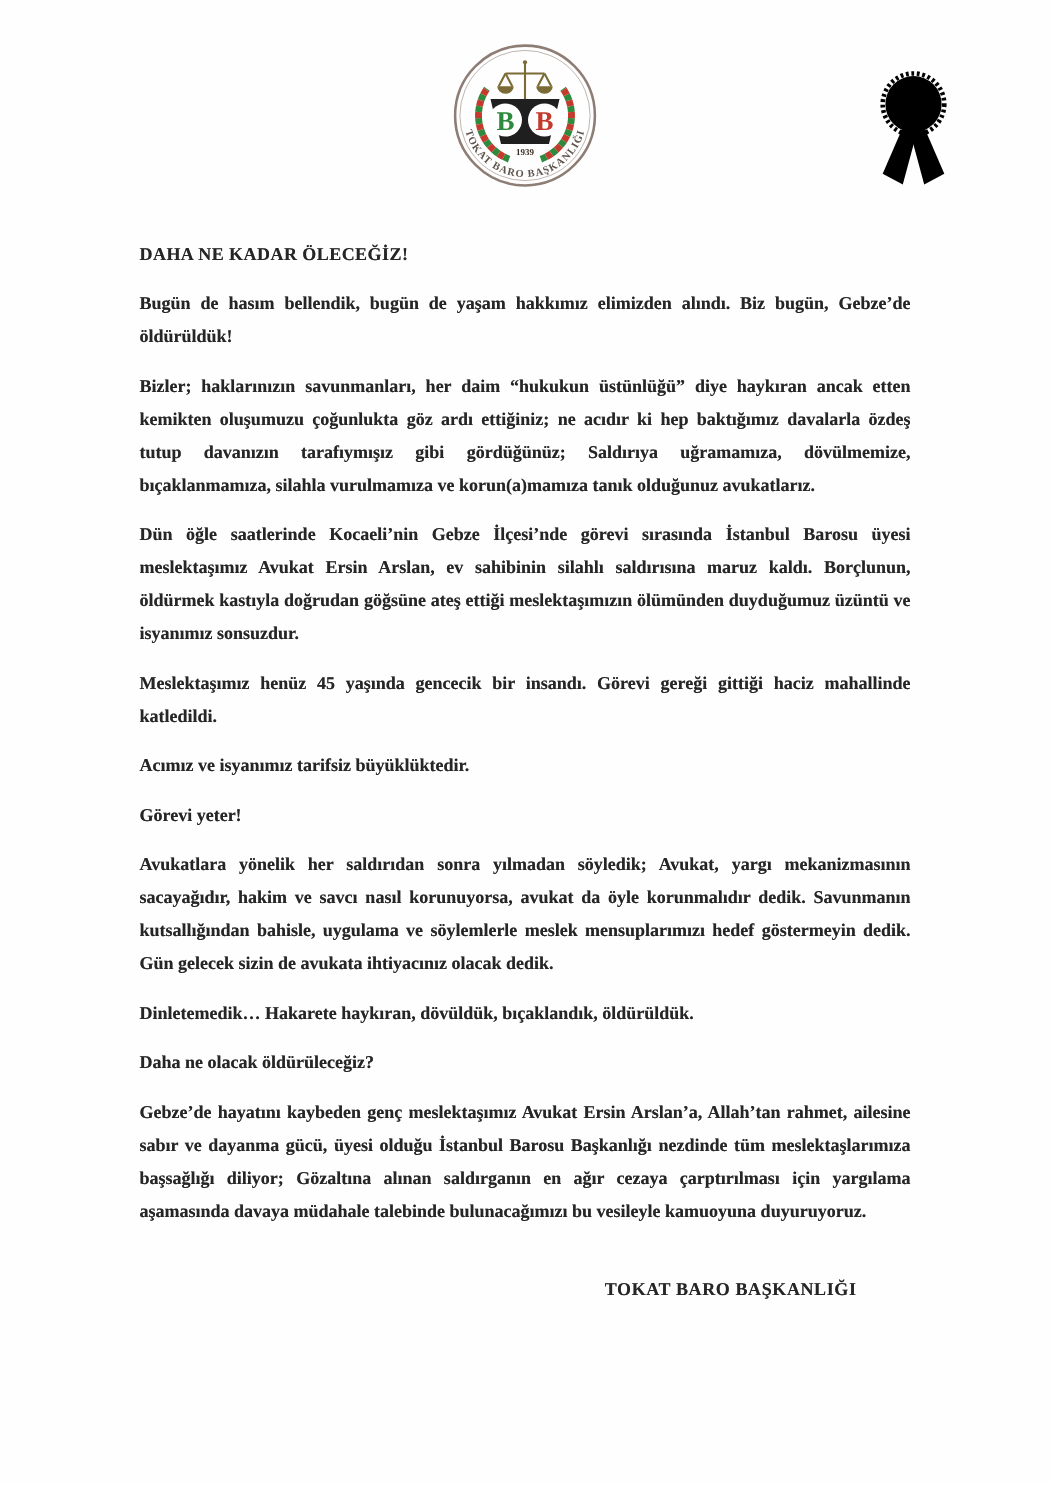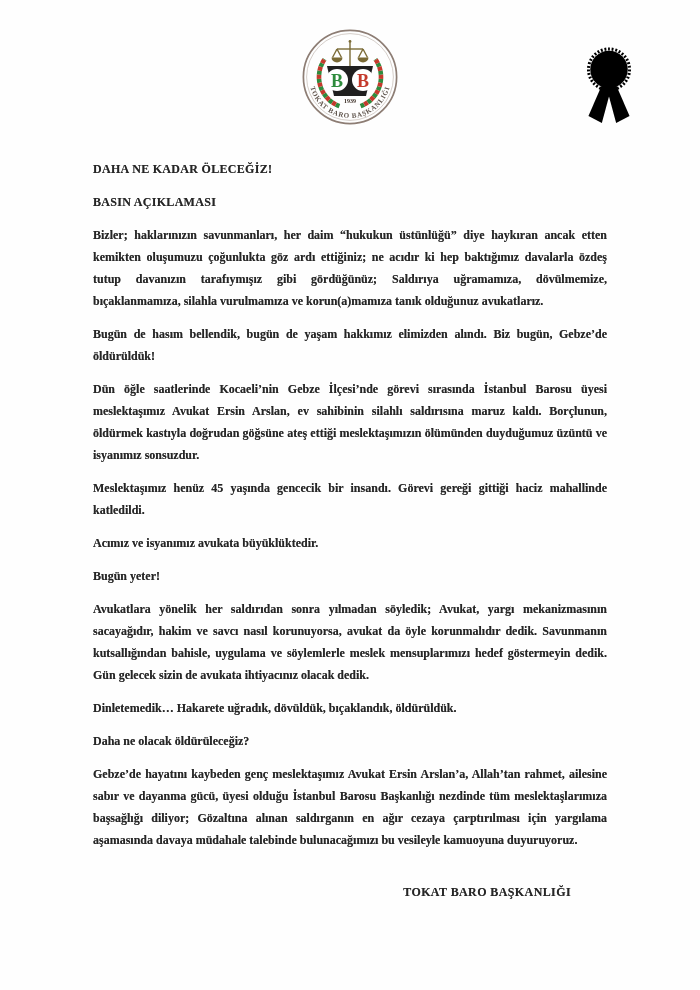--- a/index.html
+++ b/index.html
@@ -85,29 +85,28 @@
         <circle cx="28" cy="29" r="23" fill="none" stroke-width="3.4" stroke-dasharray="2.1 2" stroke="#000000"></circle>
         <circle cx="28" cy="29" r="21"></circle>
         <polygon points="21,44 31,48 20,89 5,81"></polygon>
         <polygon points="25,48 35,44 51,81 36,89"></polygon>
       </g>
     </svg>
   </div>
 
   <div class="content">
     <p class="title">DAHA NE KADAR ÖLECEĞİZ!</p>
-    <p class="title">BASIN AÇIKLAMASI</p>
 
+    <p class="para">Bugün de hasım bellendik, bugün de yaşam hakkımız elimizden alındı. Biz bugün, Gebze’de öldürüldük!</p>
     <p class="para">Bizler; haklarınızın savunmanları, her daim “hukukun üstünlüğü” diye haykıran ancak etten kemikten oluşumuzu çoğunlukta göz ardı ettiğiniz; ne acıdır ki hep baktığımız davalarla özdeş tutup davanızın tarafıymışız gibi gördüğünüz; Saldırıya uğramamıza, dövülmemize, bıçaklanmamıza, silahla vurulmamıza ve korun(a)mamıza tanık olduğunuz avukatlarız.</p>
-    <p class="para">Bugün de hasım bellendik, bugün de yaşam hakkımız elimizden alındı. Biz bugün, Gebze’de öldürüldük!</p>
     <p class="para">Dün öğle saatlerinde Kocaeli’nin Gebze İlçesi’nde görevi sırasında İstanbul Barosu üyesi meslektaşımız Avukat Ersin Arslan, ev sahibinin silahlı saldırısına maruz kaldı. Borçlunun, öldürmek kastıyla doğrudan göğsüne ateş ettiği meslektaşımızın ölümünden duyduğumuz üzüntü ve isyanımız sonsuzdur.</p>
     <p class="para">Meslektaşımız henüz 45 yaşında gencecik bir insandı. Görevi gereği gittiği haciz mahallinde katledildi.</p>
-    <p class="para">Acımız ve isyanımız avukata büyüklüktedir.</p>
-    <p class="para">Bugün yeter!</p>
+    <p class="para">Acımız ve isyanımız tarifsiz büyüklüktedir.</p>
+    <p class="para">Görevi yeter!</p>
     <p class="para">Avukatlara yönelik her saldırıdan sonra yılmadan söyledik; Avukat, yargı mekanizmasının sacayağıdır, hakim ve savcı nasıl korunuyorsa, avukat da öyle korunmalıdır dedik. Savunmanın kutsallığından bahisle, uygulama ve söylemlerle meslek mensuplarımızı hedef göstermeyin dedik. Gün gelecek sizin de avukata ihtiyacınız olacak dedik.</p>
-    <p class="para">Dinletemedik… Hakarete uğradık, dövüldük, bıçaklandık, öldürüldük.</p>
+    <p class="para">Dinletemedik… Hakarete haykıran, dövüldük, bıçaklandık, öldürüldük.</p>
     <p class="para">Daha ne olacak öldürüleceğiz?</p>
     <p class="para">Gebze’de hayatını kaybeden genç meslektaşımız Avukat Ersin Arslan’a, Allah’tan rahmet, ailesine sabır ve dayanma gücü, üyesi olduğu İstanbul Barosu Başkanlığı nezdinde tüm meslektaşlarımıza başsağlığı diliyor; Gözaltına alınan saldırganın en ağır cezaya çarptırılması için yargılama aşamasında davaya müdahale talebinde bulunacağımızı bu vesileyle kamuoyuna duyuruyoruz.</p>
 
     <p class="signature">TOKAT BARO BAŞKANLIĞI</p>
   </div>
 
 </div>
 
 </body></html>

